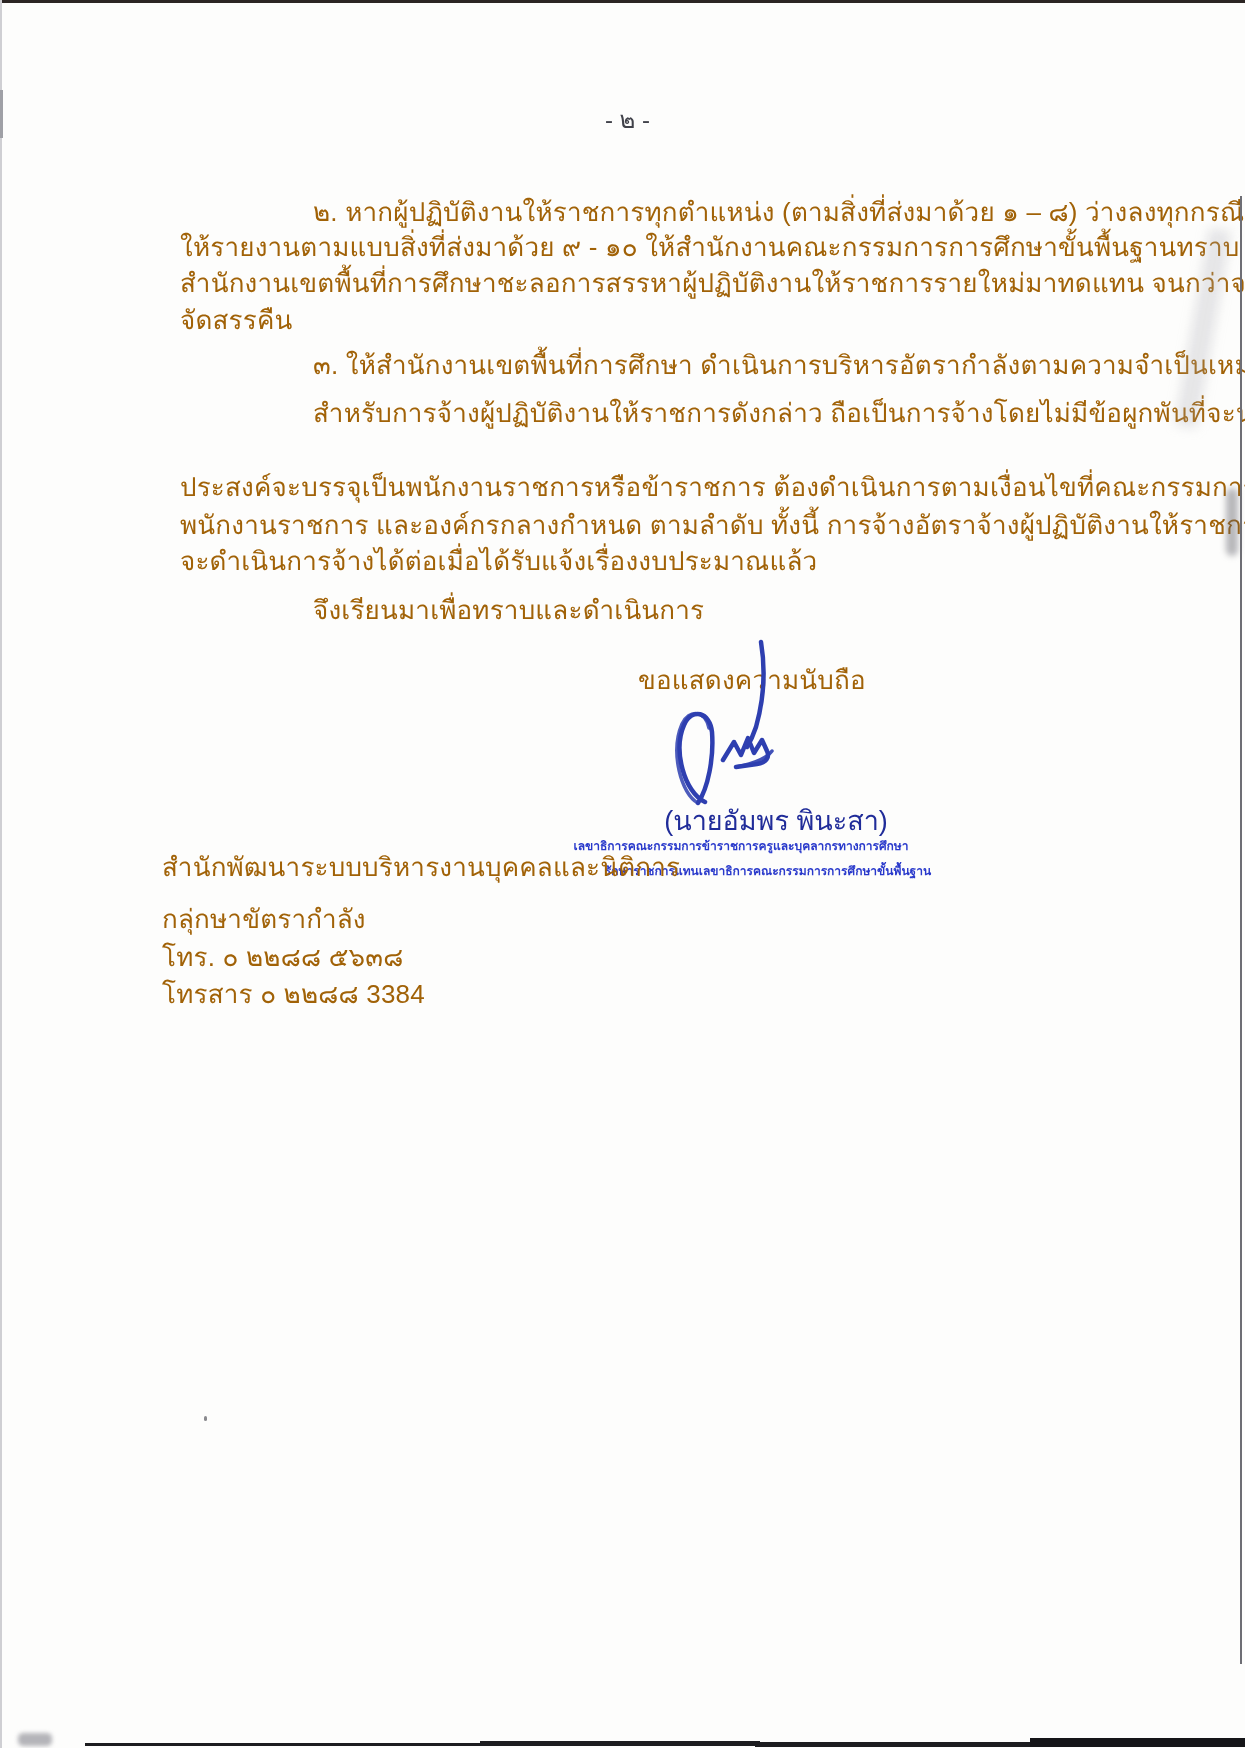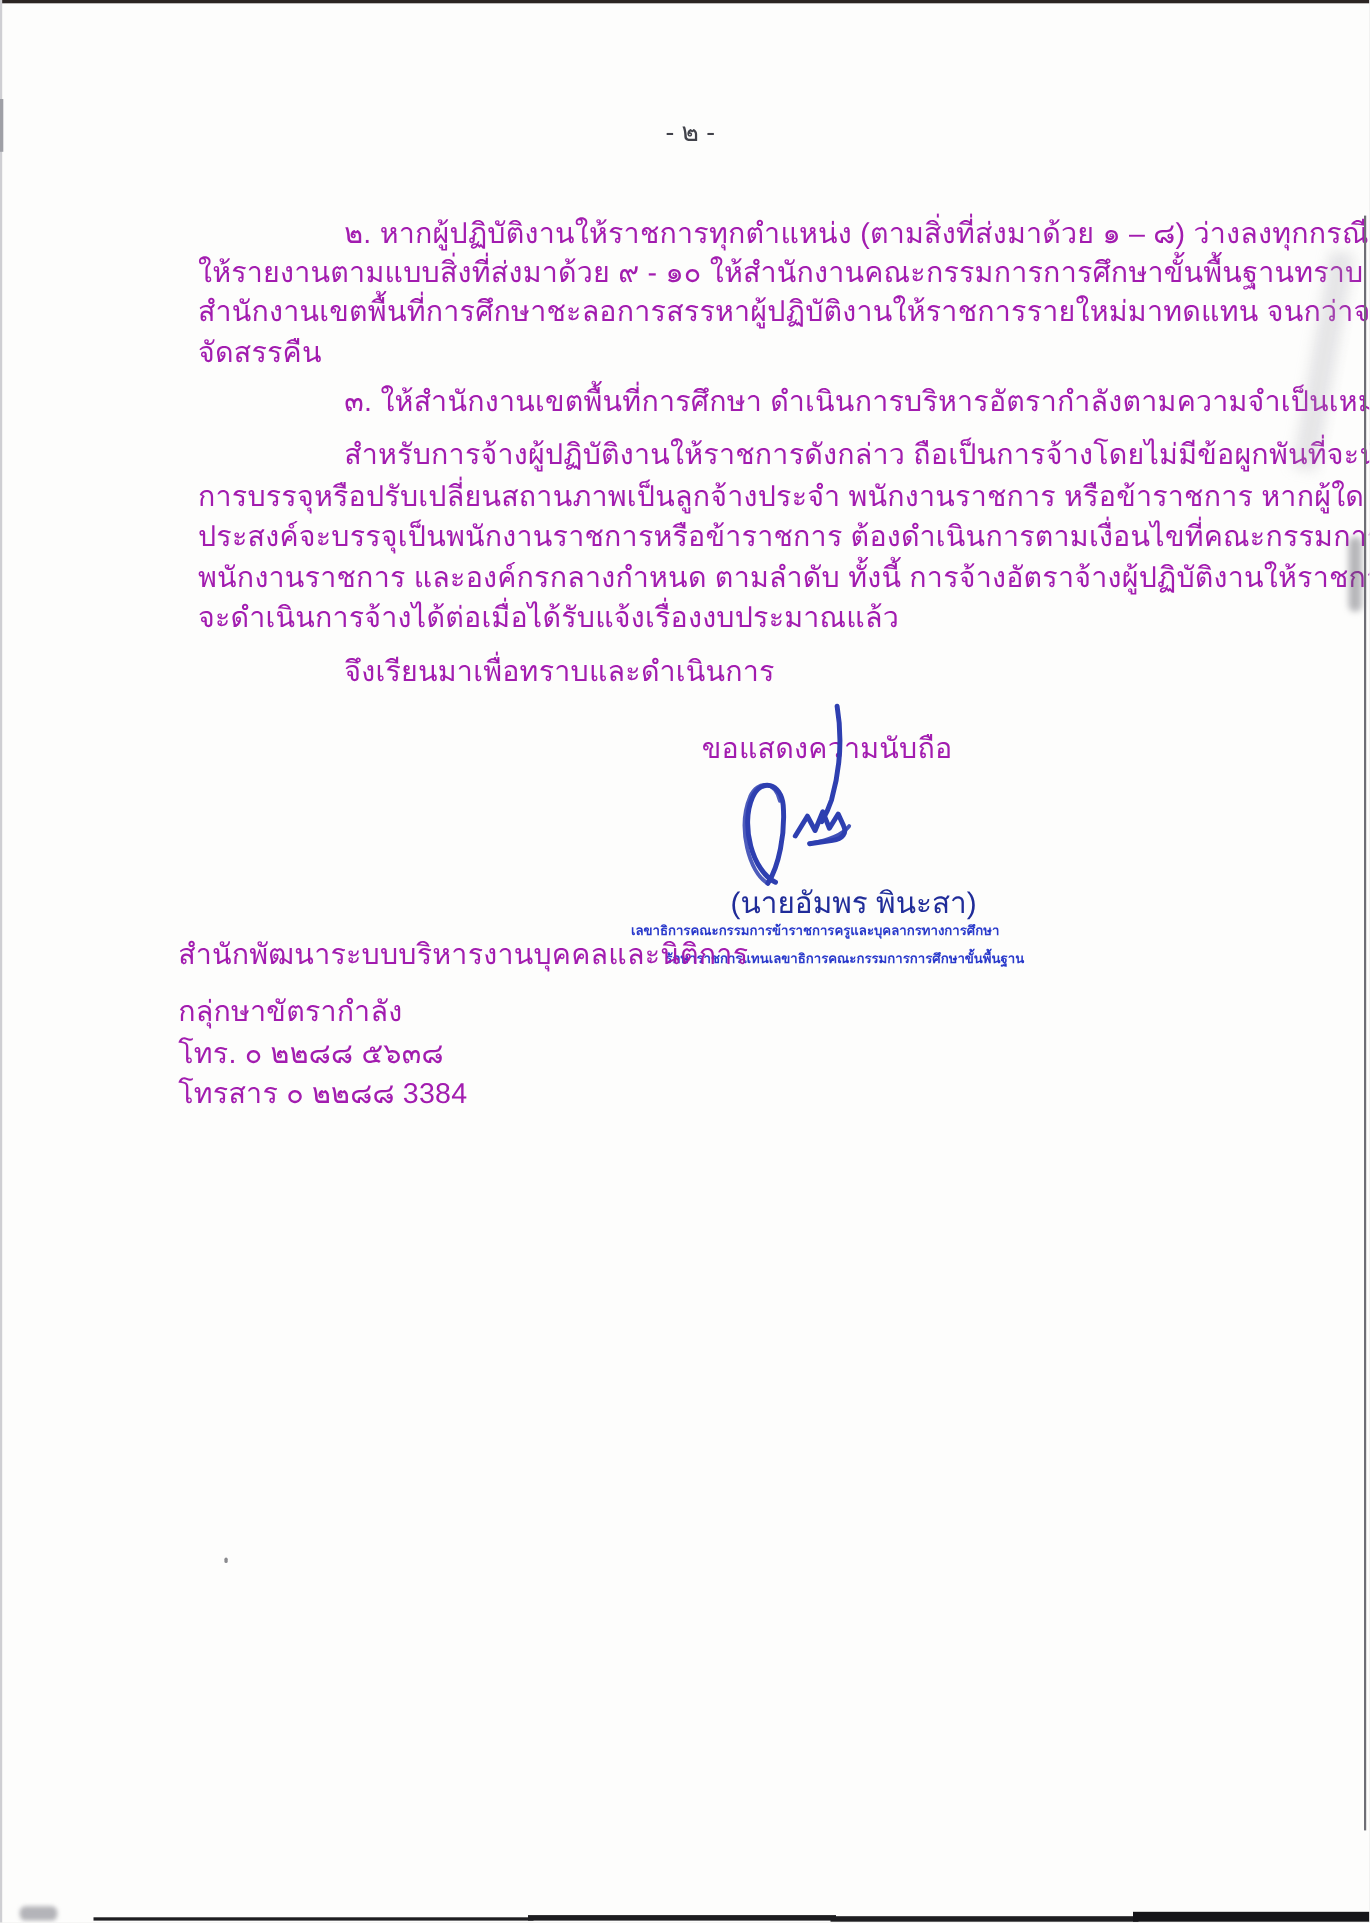--- a/index.html
+++ b/index.html
@@ -9,21 +9,21 @@
     background:#fdfdfc;
     overflow:hidden;
     font-family:"Liberation Sans","DejaVu Sans",sans-serif;
     color:#33343a;
   }
   .ln{
     position:absolute;
     white-space:nowrap;
     font-size:26px;
     line-height:36px;
-    color:#a21caf;
+    color:#a16207;
     letter-spacing:0.2px;
   }
   .pageno{
     position:absolute;
     top:100px;left:0;width:1245px;
     text-align:center;
     font-size:24px;color:#41424a;
     padding-left:5px;
   }
   .salutation{left:638px;top:662px;}
@@ -68,21 +68,20 @@
   <div class="pageno">- ๒ -</div>
 
   <div class="ln" style="left:313px;top:194px;">๒. หากผู้ปฏิบัติงานให้ราชการทุกตำแหน่ง (ตามสิ่งที่ส่งมาด้วย ๑ – ๘) ว่างลงทุกกรณี</div>
   <div class="ln" style="left:180px;top:229px;">ให้รายงานตามแบบสิ่งที่ส่งมาด้วย ๙ - ๑๐ ให้สำนักงานคณะกรรมการการศึกษาขั้นพื้นฐานทราบ และให้</div>
   <div class="ln" style="left:180px;top:265px;">สำนักงานเขตพื้นที่การศึกษาชะลอการสรรหาผู้ปฏิบัติงานให้ราชการรายใหม่มาทดแทน จนกว่าจะมีการแจ้ง</div>
   <div class="ln" style="left:180px;top:302px;">จัดสรรคืน</div>
 
   <div class="ln" style="left:313px;top:347px;">๓. ให้สำนักงานเขตพื้นที่การศึกษา ดำเนินการบริหารอัตรากำลังตามความจำเป็นเหมาะสม</div>
 
   <div class="ln" style="left:313px;top:395px;">สำหรับการจ้างผู้ปฏิบัติงานให้ราชการดังกล่าว ถือเป็นการจ้างโดยไม่มีข้อผูกพันที่จะนำไปสู่</div>
-  <div class="ln" style="left:180px;top:433px;">การบรรจุหรือปรับเปลี่ยนสถานภาพเป็นลูกจ้างประจำ พนักงานราชการ หรือข้าราชการ หากผู้ใด</div>
   <div class="ln" style="left:180px;top:469px;">ประสงค์จะบรรจุเป็นพนักงานราชการหรือข้าราชการ ต้องดำเนินการตามเงื่อนไขที่คณะกรรมการบริหาร</div>
   <div class="ln" style="left:180px;top:507px;">พนักงานราชการ และองค์กรกลางกำหนด ตามลำดับ ทั้งนี้ การจ้างอัตราจ้างผู้ปฏิบัติงานให้ราชการ</div>
   <div class="ln" style="left:180px;top:543px;">จะดำเนินการจ้างได้ต่อเมื่อได้รับแจ้งเรื่องงบประมาณแล้ว</div>
 
   <div class="ln" style="left:313px;top:592px;">จึงเรียนมาเพื่อทราบและดำเนินการ</div>
 
   <div class="ln salutation">ขอแสดงความนับถือ</div>
 
   <svg class="sig" width="150" height="180" viewBox="0 0 150 180">
     <g fill="none" stroke="#2e3fb0" stroke-linecap="round" stroke-linejoin="round">

